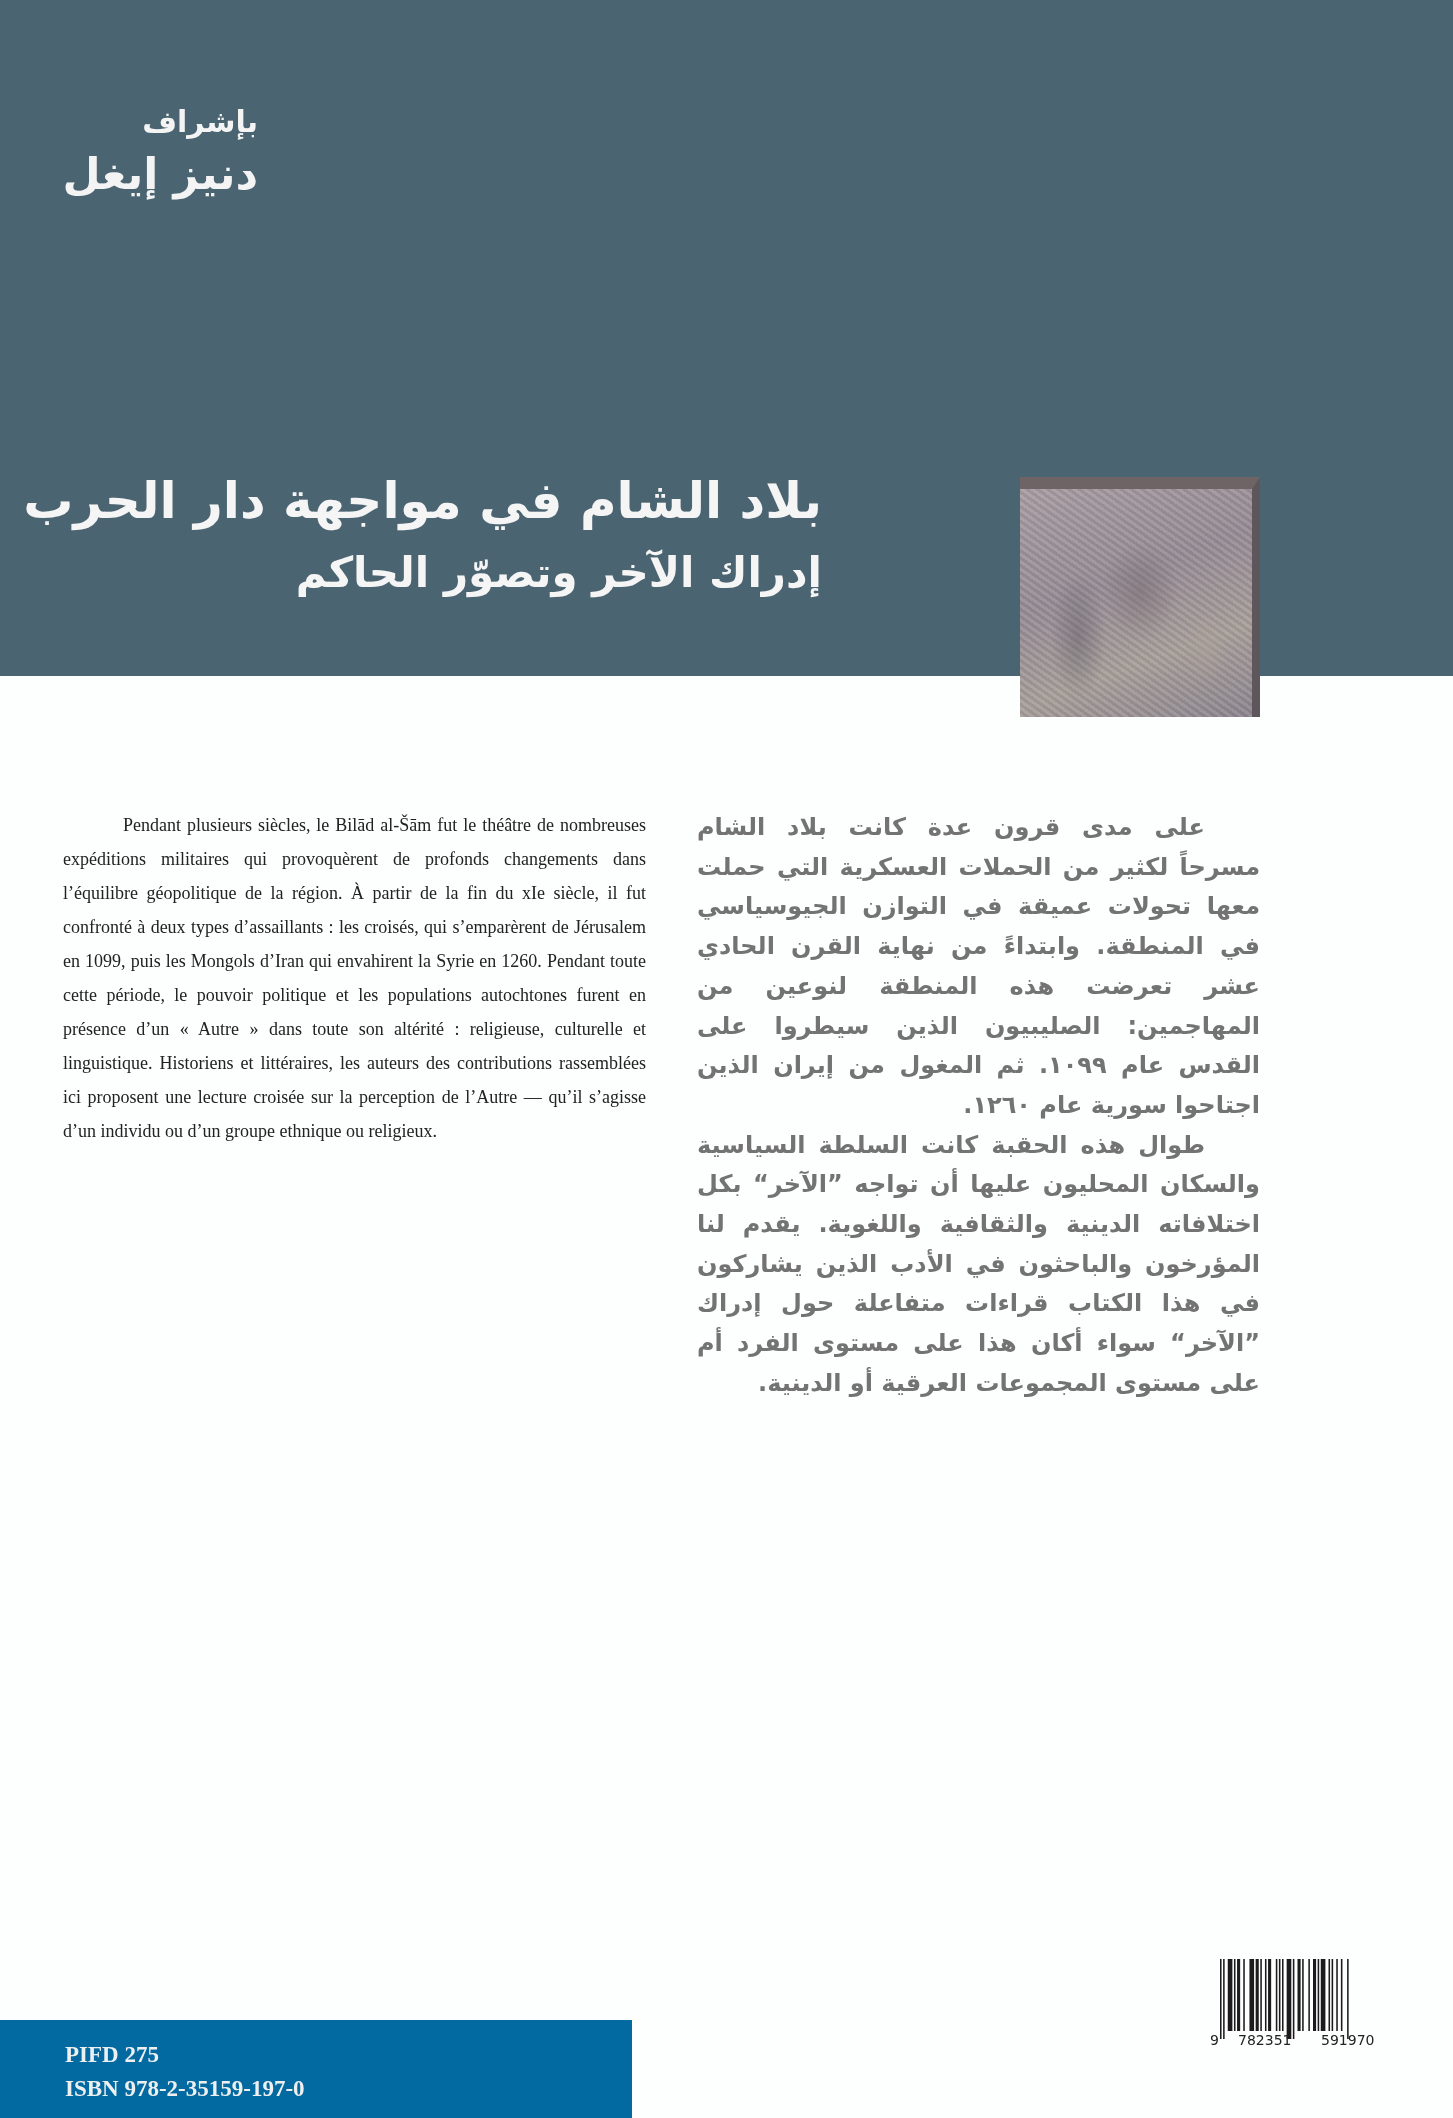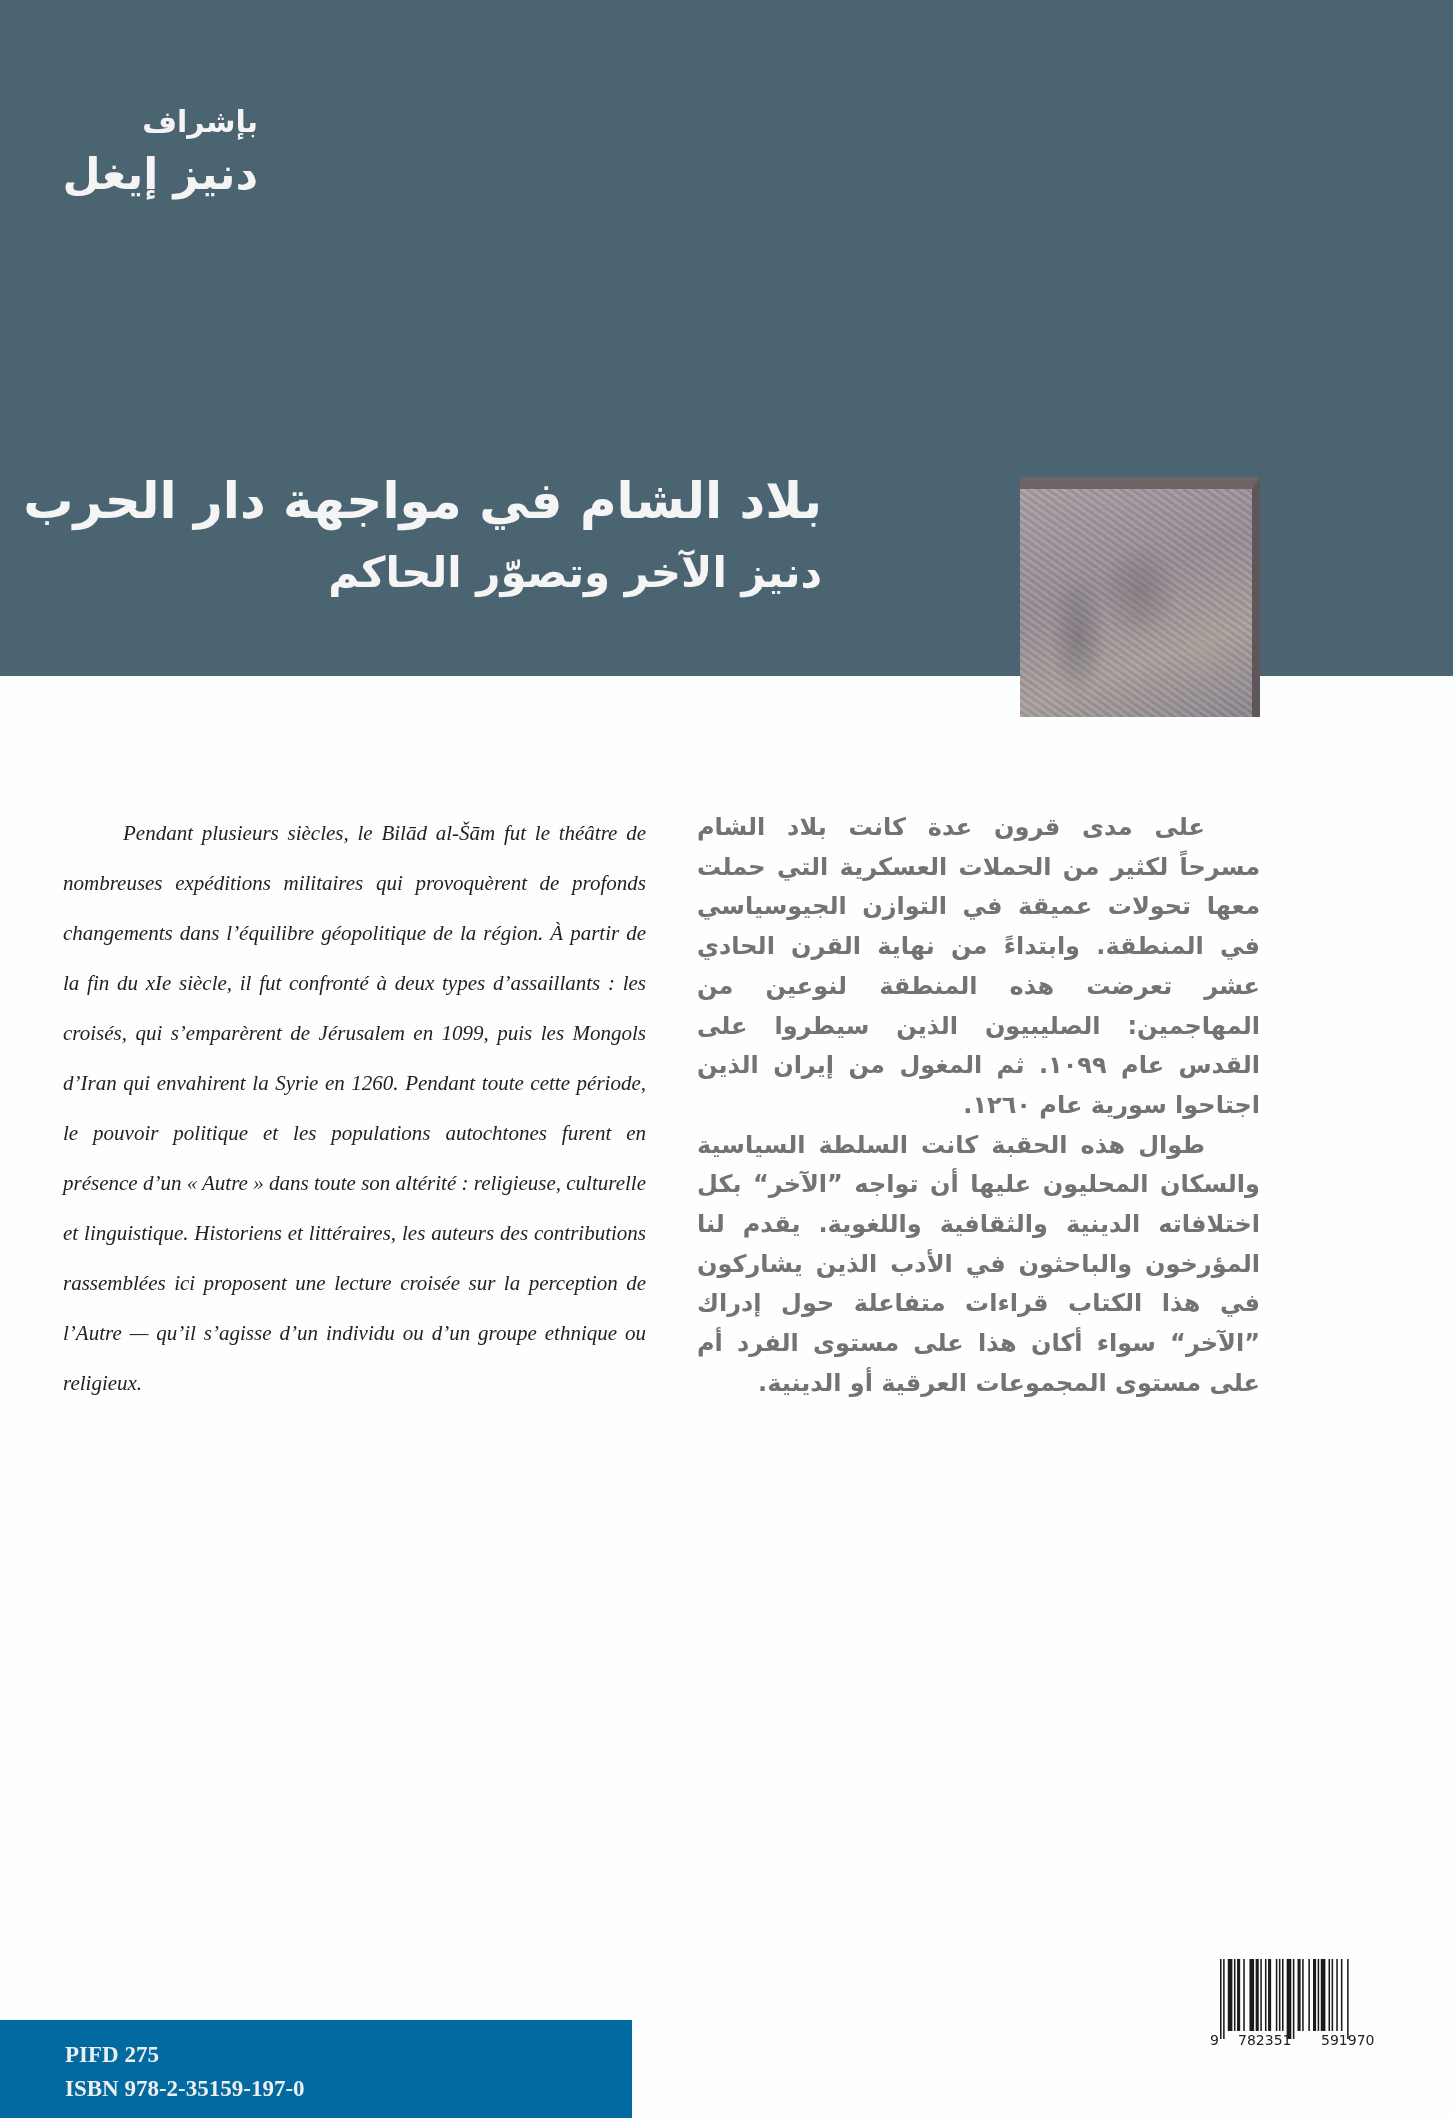--- a/index.html
+++ b/index.html
@@ -33,22 +33,22 @@
       radial-gradient(ellipse 40px 90px at 25% 65%, rgba(90,85,95,0.4), transparent 70%),
       radial-gradient(ellipse 30px 50px at 80% 70%, rgba(170,160,150,0.5), transparent 70%),
       repeating-linear-gradient(35deg, rgba(255,255,255,0.08) 0 3px, rgba(0,0,0,0.06) 3px 6px),
       linear-gradient(160deg, #a89ea3 0%, #968c96 40%, #a79f9a 70%, #8d8590 100%);
     border-top: 12px solid #6e6466;
     border-right: 8px solid #5d575c;
     box-sizing: border-box;
   }
   .fr-text {
     position: absolute; left: 63px; top: 808px; width: 583px;
-    font-family: "Liberation Serif", serif; font-size: 21px; line-height: 50px;
-    color: #222; text-align: justify; hyphens: none; font-style: italic;
+    font-family: "Liberation Serif", serif; font-size: 18px; line-height: 34px;
+    color: #222; text-align: justify; hyphens: none;
   }
   .fr-text p { margin: 0; text-indent: 60px; }
   .ar-text {
     position: absolute; left: 697px; top: 808px; width: 563px;
     direction: rtl; text-align: justify;
     font-family: "DejaVu Sans", sans-serif; font-size: 24px; line-height: 39.7px;
     color: #737373; font-weight: bold;
   }
   .ar-text p { margin: 0; text-indent: 55px; }
   .barcode {
@@ -71,21 +71,21 @@
 
 <div class="band-top"></div>
 
 <div class="supervision">
   <div class="label">بإشراف</div>
   <div class="editor">دنيز إيغل</div>
 </div>
 
 <div class="title-block">
   <div class="title">بلاد الشام في مواجهة دار الحرب</div>
-  <div class="subtitle">دنيز الآخر وتصوّر الحاكم</div>
+  <div class="subtitle">إدراك الآخر وتصوّر الحاكم</div>
 </div>
 
 <div class="cover-image" title="carved-stone-relief"></div>
 
 <div class="fr-text">
   <p>Pendant plusieurs siècles, le Bilād al-Šām fut le théâtre de nombreuses expéditions militaires qui provoquèrent de profonds changements dans l’équilibre géopolitique de la région. À partir de la fin du xIe siècle, il fut confronté à deux types d’assaillants : les croisés, qui s’emparèrent de Jérusalem en 1099, puis les Mongols d’Iran qui envahirent la Syrie en 1260. Pendant toute cette période, le pouvoir politique et les populations autochtones furent en présence d’un « Autre » dans toute son altérité : religieuse, culturelle et linguistique. Historiens et littéraires, les auteurs des contributions rassemblées ici proposent une lecture croisée sur la perception de l’Autre — qu’il s’agisse d’un individu ou d’un groupe ethnique ou religieux.</p>
 </div>
 
 <div class="ar-text">
   <p>على مدى قرون عدة كانت بلاد الشام مسرحاً لكثير من الحملات العسكرية التي حملت معها تحولات عميقة في التوازن الجيوسياسي في المنطقة. وابتداءً من نهاية القرن الحادي عشر تعرضت هذه المنطقة لنوعين من المهاجمين: الصليبيون الذين سيطروا على القدس عام ١٠٩٩. ثم المغول من إيران الذين اجتاحوا سورية عام ١٢٦٠.</p>

